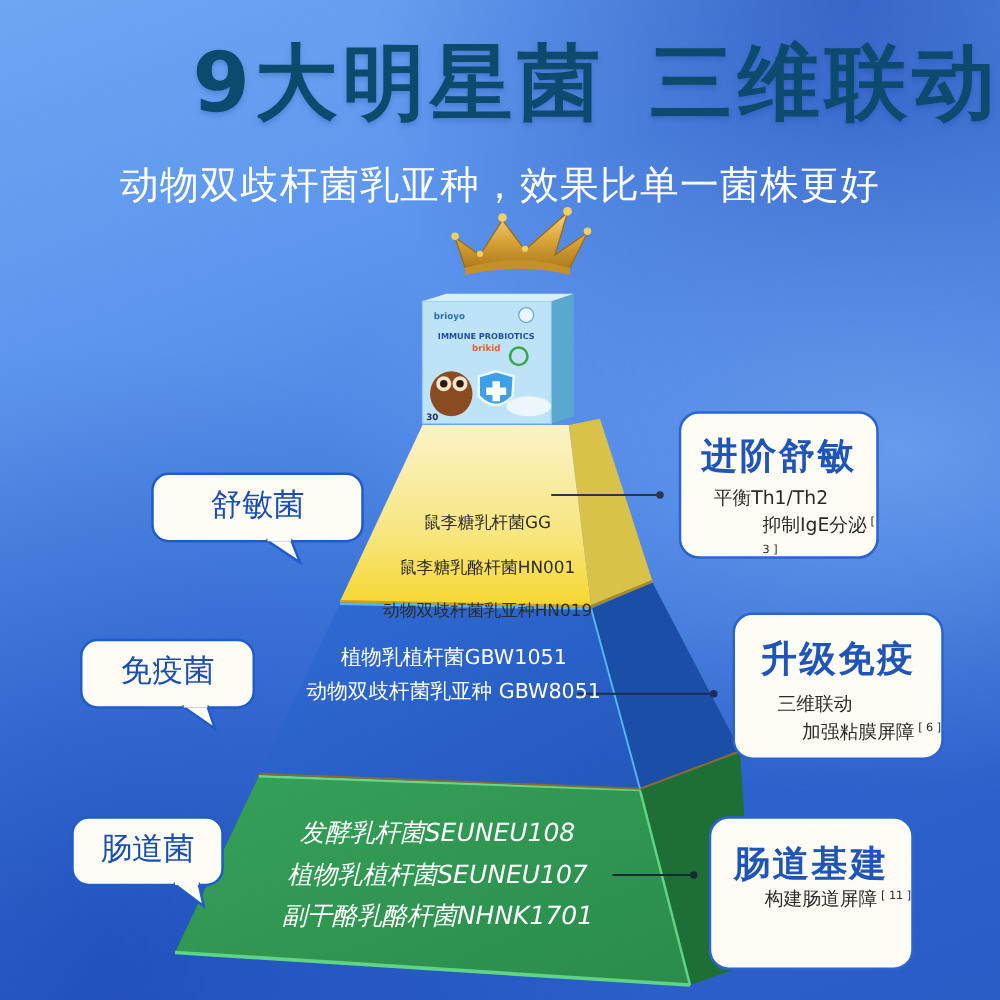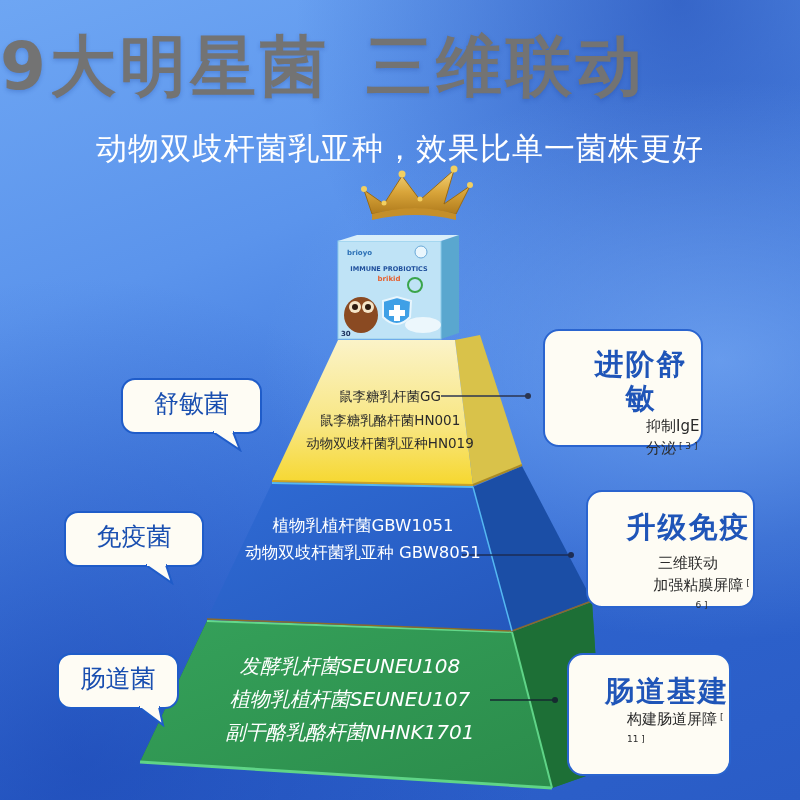--- a/index.html
+++ b/index.html
@@ -3,42 +3,42 @@
 <meta charset="utf-8">
 <style>
   html,body{margin:0;padding:0;}
   body{width:800px;height:800px;overflow:hidden;position:relative;
     font-family:"DejaVu Sans","Liberation Sans",sans-serif;
     background:linear-gradient(160deg,#6ea6f3 0%,#5b94ec 30%,#3f78dd 55%,#2d62cc 75%,#2a5cc6 100%);}
   .bg-glow{position:absolute;inset:0;
     background:radial-gradient(ellipse at 90% 45%,rgba(140,190,255,0.55) 0%,rgba(140,190,255,0) 45%),
                radial-gradient(ellipse at 85% 0%,rgba(20,60,170,0.55) 0%,rgba(20,60,170,0) 40%),
                radial-gradient(ellipse at 10% 95%,rgba(20,60,170,0.45) 0%,rgba(20,60,170,0) 45%);}
-  .title{position:absolute;left:0;top:28px;width:800px;text-align:left;color:#737373;
+  .title{position:absolute;left:0;top:28px;width:800px;text-align:right;color:#0c4a6e;
     font-size:66px;font-weight:bold;letter-spacing:4px;line-height:78px;
     text-shadow:0 2px 4px rgba(20,60,150,0.25);}
   .title .gap{display:inline-block;width:36px;}
   .subtitle{position:absolute;left:0;top:128px;width:800px;text-align:center;color:#fff;
     font-size:31px;letter-spacing:1px;line-height:40px;}
   svg.pyr{position:absolute;left:0;top:0;}
   .tier-text{position:absolute;text-align:center;white-space:nowrap;}
   .tier-text div{line-height:1;}
   .t-yellow{left:290px;top:390px;width:200px;color:#2b2b2b;font-size:13.5px;}
-  .t-yellow div{margin-bottom:10px;}
+  .t-yellow div{margin-bottom:10px;margin-top:22px;}
   .t-blue{left:228px;top:518px;width:270px;color:#fff;font-size:16.5px;}
   .t-blue div{margin-bottom:10.5px;}
   .t-green{left:200px;top:656px;width:300px;color:#fff;font-size:20px;font-style:italic;}
   .t-green div{margin-bottom:13px;}
   .bubble{position:absolute;background:#fefcf4;border:2px solid #1f5cc9;border-radius:14px;
     color:#1a4fb0;font-size:25px;text-align:center;line-height:48px;box-sizing:border-box;}
-  .b1{left:121px;top:378px;width:141px;height:56px;}
+  .b1{left:121px;top:378px;width:170px;height:56px;}
   .b2{left:64px;top:511px;width:140px;height:56px;}
   .b3{left:57px;top:653px;width:122px;height:56px;}
   .card{position:absolute;background:#fefcf4;border:2px solid #2a64cf;border-radius:16px;box-sizing:border-box;
-    text-align:center;padding-left:36px;}
+    text-align:center;}
   .card .head{color:#1f55b8;font-size:29px;font-weight:bold;letter-spacing:2px;line-height:34px;}
   .card .line{color:#2a2a2a;font-size:15px;line-height:22px;}
   .card sup{font-size:9px;vertical-align:top;position:relative;top:-2px;margin-left:3px;}
   .c1{left:543px;top:329px;width:160px;height:118px;padding-top:16px;}
   .c2{left:586px;top:490px;width:169px;height:118px;padding-top:18px;}
   .c3{left:567px;top:653px;width:164px;height:123px;padding-top:19px;}
   .product{position:absolute;left:333px;top:215px;width:130px;height:125px;}
 </style>
 </head>
 <body>
@@ -177,23 +177,24 @@
 <div class="bubble b3">
   <span>肠道菌</span>
   <svg style="position:absolute;left:80px;top:50px;" width="30" height="22">
       <polygon points="0,2 20,2 24,20" fill="#fefcf4" stroke="#1f5cc9" stroke-width="2"></polygon>
       <rect x="1" y="0" width="19" height="3" fill="#fefcf4"></rect>
     </svg>
 </div>
 
 <div class="card c1">
   <div class="head">进阶舒敏</div>
+  <div class="line" style="margin-top:6px;text-align:left;padding-left:26px;">平衡Th1/Th2</div>
   <div class="line" style="text-align:left;padding-left:34px;margin-left:31px;"><span>抑制IgE分泌</span><sup>[ 3 ]</sup></div>
 </div>
 <div class="card c2">
   <div class="head">升级免疫</div>
   <div class="line" style="margin-top:8px;text-align:left;padding-left:34px;">三维联动</div>
-  <div class="line" style="text-align:center;padding-left:26px;"><span>加强粘膜屏障</span><sup>[ 6 ]</sup></div>
+  <div class="line" style="text-align:right;padding-left:26px;"><span>加强粘膜屏障</span><sup>[ 6 ]</sup></div>
 </div>
 <div class="card c3">
   <div class="head">肠道基建</div>
-  <div class="line" style="text-align:left;padding-left:22px;"><span>构建肠道屏障</span><sup>[ 11 ]</sup></div>
+  <div class="line" style="text-align:right;padding-left:22px;"><span>构建肠道屏障</span><sup>[ 11 ]</sup></div>
 </div>
 
 </body></html>

